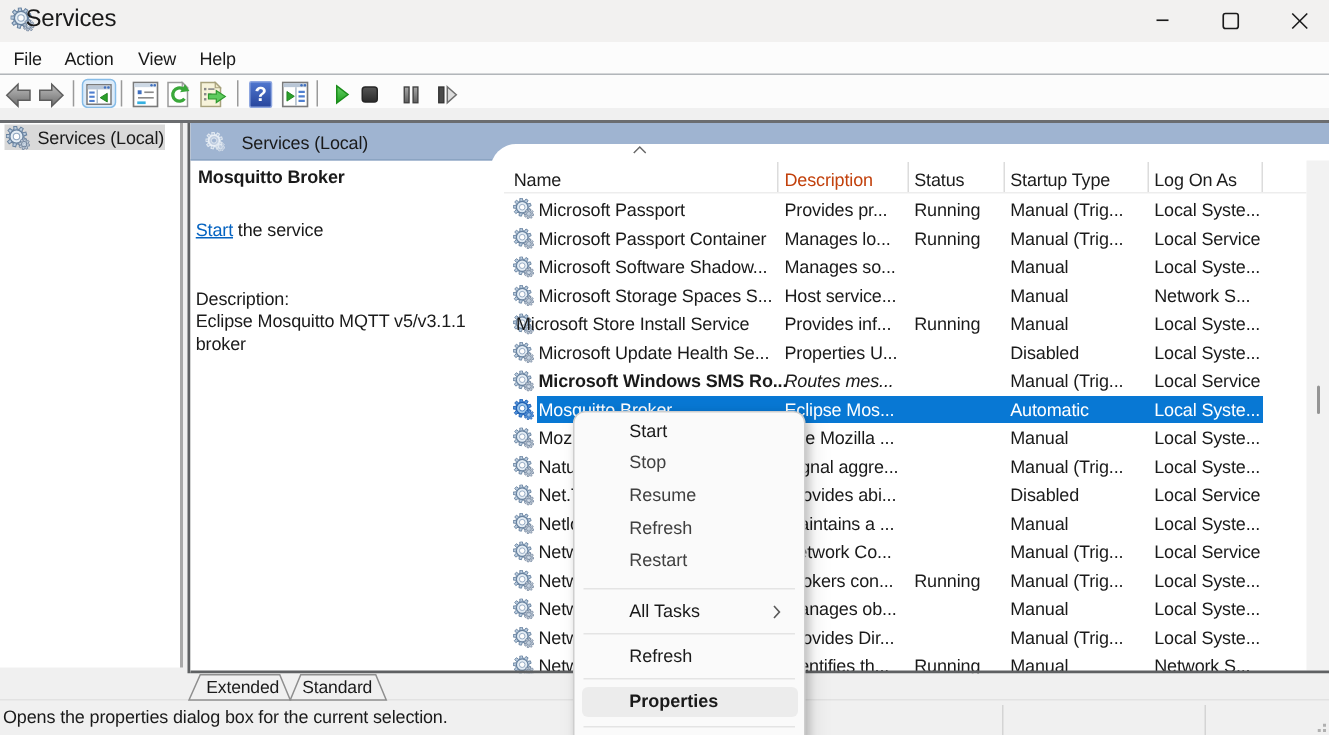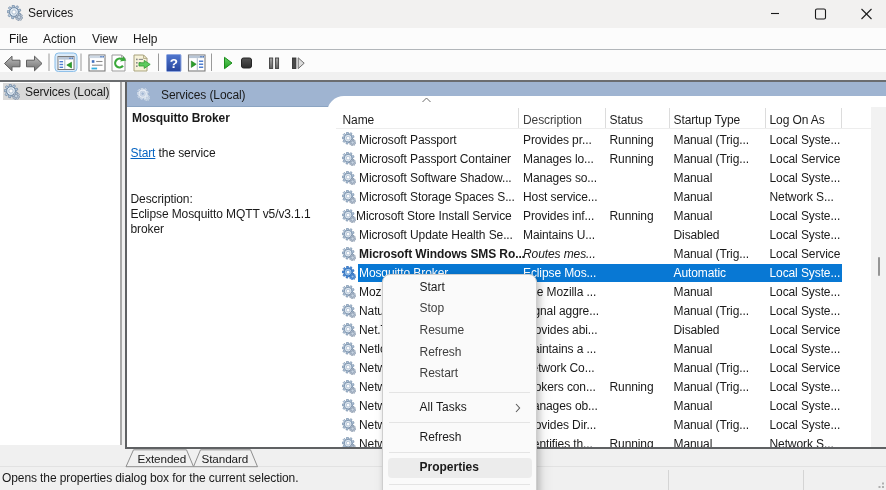--- a/index.html
+++ b/index.html
@@ -72,21 +72,21 @@
    <circle cx="0" cy="0" r="2.6" fill="rgba(255,255,255,0.15)" stroke="#dde6ef" stroke-width="1.2"></circle>
   </g>
 </g>
 </defs>
 </svg>
 
 <div class="a" id="titlebar"></div>
 <svg class="a" style="left:7px;top:5px" width="16" height="16" viewBox="0 0 16 16">
     <use href="#geargray"></use>
   </svg>
-<div class="txt" style="left:28px;top:5px;font-size:12px">Services</div>
+<div class="txt" style="left:17px;top:5px;font-size:16px">Services</div>
 <svg class="a" style="left:760px;top:0" width="126" height="28" viewBox="0 0 126 28">
   <line x1="11" y1="13.5" x2="19" y2="13.5" stroke="#1a1a1a" stroke-width="1.1"></line>
   <rect x="55.5" y="9" width="10" height="10" rx="1.5" fill="none" stroke="#1a1a1a" stroke-width="1.1"></rect>
   <line x1="101.5" y1="9" x2="111.5" y2="19" stroke="#1a1a1a" stroke-width="1.1"></line>
   <line x1="101.5" y1="19" x2="111.5" y2="9" stroke="#1a1a1a" stroke-width="1.1"></line>
 </svg>
 
 <div class="a" id="menubar"></div>
 <div class="txt" style="left:9px;top:31px">File</div>
 <div class="txt" style="left:43px;top:31px">Action</div>
@@ -202,21 +202,21 @@
 <div class="txt" style="left:161px;top:86.5px">Services (Local)</div>
 
 <div class="txt" style="left:132px;top:110px;font-weight:bold">Mosquitto Broker</div>
 <div class="txt" style="left:130.5px;top:145px"><span style="color:#0563c1;text-decoration:underline">Start</span> the service</div>
 <div class="txt" style="left:130.5px;top:190.5px">Description:</div>
 <div class="txt" style="left:130.5px;top:205.7px">Eclipse Mosquitto MQTT v5/v3.1.1</div>
 <div class="txt" style="left:130.5px;top:220.9px">broker</div>
 
 <div id="tablewrap">
 <div class="txt" style="left:342.5px;top:111.5px;color:#1c1c1c">Name</div>
-<div class="txt" style="left:523px;top:111.5px;color:#404040">Description</div>
+<div class="txt" style="left:523px;top:111.5px;color:#c2410c">Description</div>
 <div class="txt" style="left:609.5px;top:111.5px;color:#1c1c1c">Status</div>
 <div class="txt" style="left:673.5px;top:111.5px;color:#1c1c1c">Startup Type</div>
 <div class="txt" style="left:769.5px;top:111.5px;color:#1c1c1c">Log On As</div>
 <svg class="a" style="left:422px;top:97px" width="9" height="6" viewBox="0 0 9 6">
       <polyline points="0.5,5 4.5,1 8.5,5" fill="none" stroke="#6a6a6a" stroke-width="1"></polyline>
     </svg>
 <div class="colsep" style="left:517.5px"></div>
 <div class="colsep" style="left:604.5px"></div>
 <div class="colsep" style="left:669px"></div>
 <div class="colsep" style="left:765px"></div>
@@ -249,30 +249,30 @@
 <svg class="a" style="left:342px;top:189.6px" width="14" height="14" viewBox="0 0 16 16">
       <use href="#geargray"></use>
     </svg>
 <div class="txt" style="left:359px;top:188.8px;">Microsoft Storage Spaces S...</div>
 <div class="txt" style="left:523px;top:188.8px;">Host service...</div>
 <div class="txt" style="left:673.5px;top:188.8px;">Manual</div>
 <div class="txt" style="left:769.5px;top:188.8px;">Network S...</div>
 <svg class="a" style="left:342px;top:208.6px" width="14" height="14" viewBox="0 0 16 16">
       <use href="#geargray"></use>
     </svg>
-<div class="txt" style="left:356px;top:207.8px;">Microsoft Store Install Service</div>
+<div class="txt" style="left:344px;top:207.8px;">Microsoft Store Install Service</div>
 <div class="txt" style="left:523px;top:207.8px;">Provides inf...</div>
 <div class="txt" style="left:609.5px;top:207.8px;">Running</div>
 <div class="txt" style="left:673.5px;top:207.8px;">Manual</div>
 <div class="txt" style="left:769.5px;top:207.8px;">Local Syste...</div>
 <svg class="a" style="left:342px;top:227.7px" width="14" height="14" viewBox="0 0 16 16">
       <use href="#geargray"></use>
     </svg>
 <div class="txt" style="left:359px;top:226.8px;">Microsoft Update Health Se...</div>
-<div class="txt" style="left:523px;top:226.8px;">Maintains U...</div>
+<div class="txt" style="left:523px;top:226.8px;">Properties U...</div>
 <div class="txt" style="left:673.5px;top:226.8px;">Disabled</div>
 <div class="txt" style="left:769.5px;top:226.8px;">Local Syste...</div>
 <svg class="a" style="left:342px;top:246.7px" width="14" height="14" viewBox="0 0 16 16">
       <use href="#geargray"></use>
     </svg>
 <div class="txt" style="left:359px;top:245.9px;font-weight:bold;">Microsoft Windows SMS Ro...</div>
 <div class="txt" style="left:523px;top:245.9px;font-style:italic;">Routes mes...</div>
 <div class="txt" style="left:673.5px;top:245.9px;">Manual (Trig...</div>
 <div class="txt" style="left:769.5px;top:245.9px;">Local Service</div>
 <svg class="a" style="left:342px;top:265.8px" width="14" height="14" viewBox="0 0 16 16">

